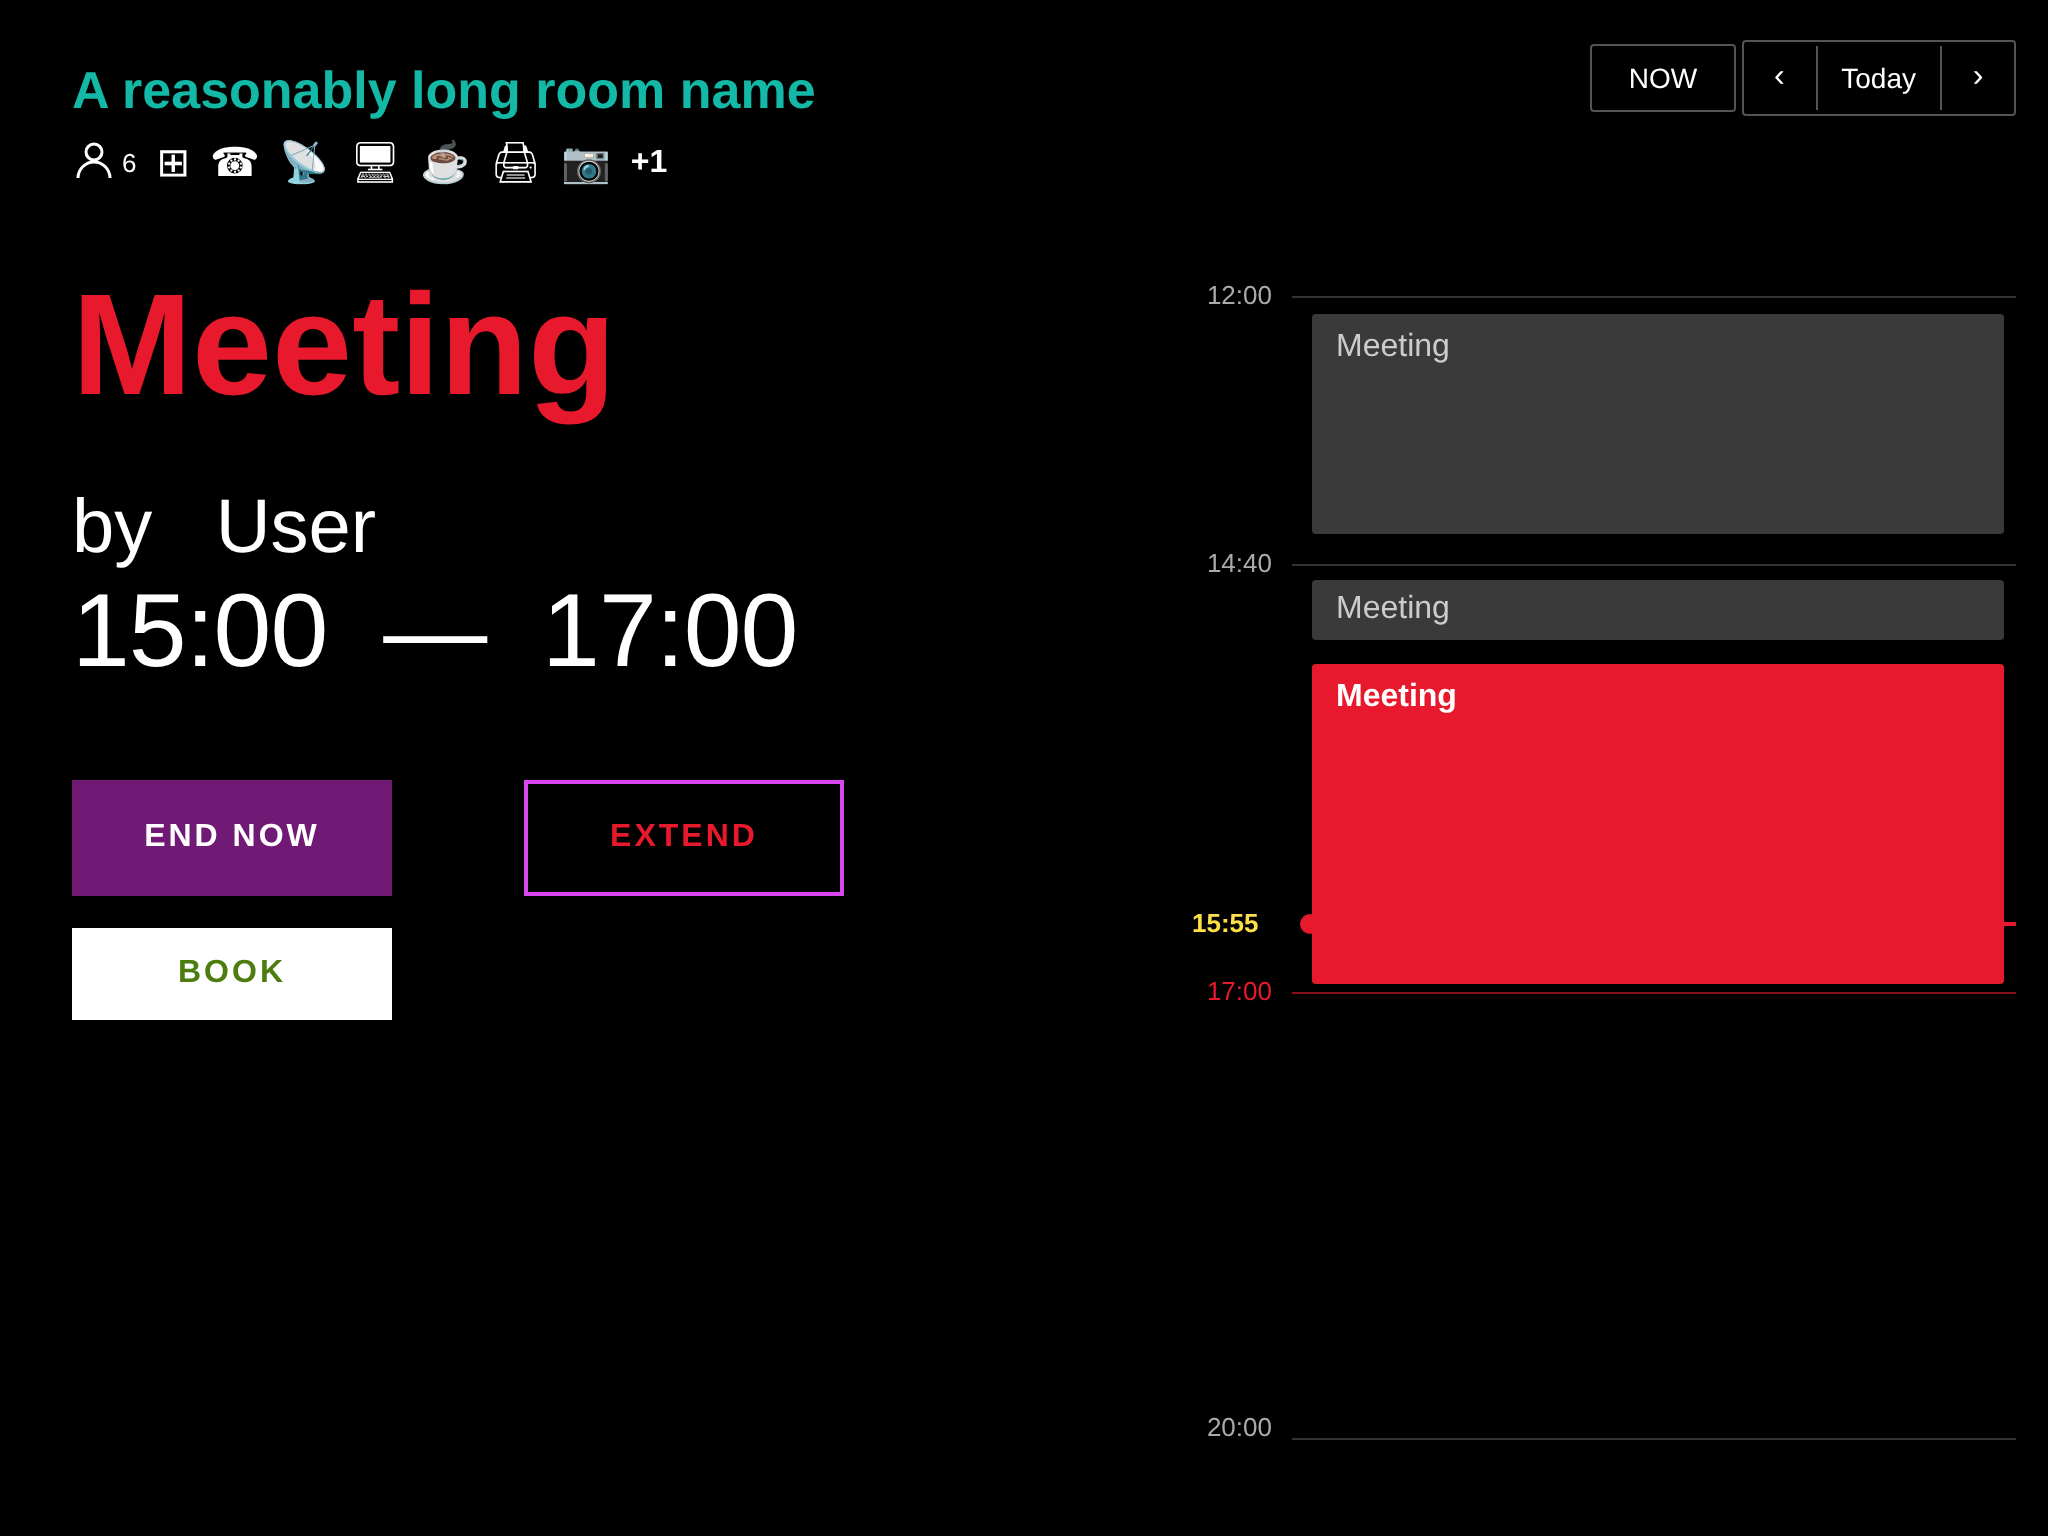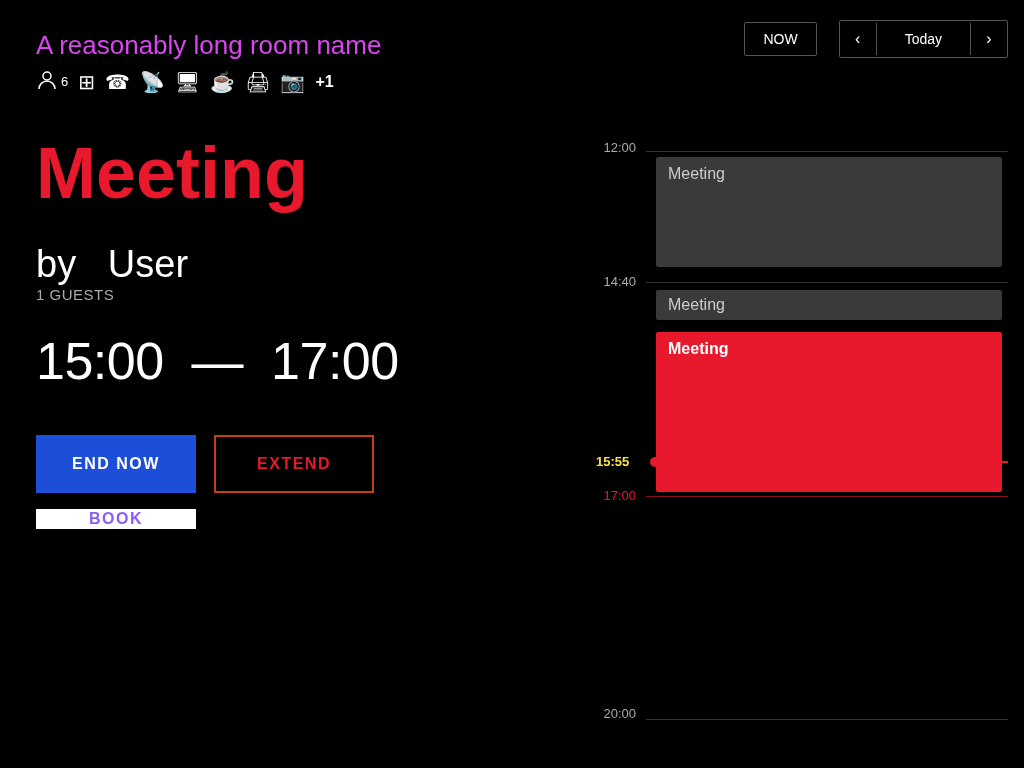--- a/index.html
+++ b/index.html
@@ -19,22 +19,22 @@
       left: 0; top: 0;
       width: 580px;
       height: 768px;
       padding: 30px 36px;
       display: flex;
       flex-direction: column;
     }
 
     .room-name {
       font-size: 26px;
-      font-weight: 400;
-      color: #d946ef;
+      font-weight: 700;
+      color: #14b8a6;
       margin-bottom: 8px;
     }
 
     .amenities-row {
       display: flex;
       align-items: center;
       gap: 10px;
       font-size: 13px;
       color: #fff;
       margin-bottom: 40px;
@@ -82,48 +82,49 @@
       letter-spacing: -0.5px;
     }
 
     .buttons-row {
       display: flex;
       gap: 18px;
       margin-bottom: 16px;
     }
 
     .btn-end-now {
-      background: #1d4ed8;
+      background: #701a75;
       color: #fff;
       border: none;
       padding: 6px 28px;
       font-size: 16px;
       font-weight: 700;
       letter-spacing: 1.5px;
       cursor: pointer;
       min-width: 160px;
     }
 
     .btn-extend {
       background: transparent;
       color: #e8192c;
-      border: 2px solid #c2410c;
+      border: 2px solid #d946ef;
       padding: 18px 28px;
       font-size: 16px;
       font-weight: 700;
       letter-spacing: 1.5px;
       cursor: pointer;
       min-width: 160px;
+      margin-left: 48px;
     }
 
     .btn-book {
       background: #fff;
-      color: #8b5cf6;
+      color: #4d7c0f;
       border: none;
-      padding: 1px 28px;
+      padding: 14px 28px;
       font-size: 16px;
       font-weight: 700;
       letter-spacing: 1.5px;
       cursor: pointer;
       min-width: 160px;
     }
 
     
     .right-panel {
       position: absolute;
@@ -131,21 +132,21 @@
       width: 444px;
       height: 768px;
       padding: 20px 16px;
       display: flex;
       flex-direction: column;
     }
 
     .top-nav {
       display: flex;
       align-items: center;
-      gap: 22px;
+      gap: 3px;
       margin-bottom: 24px;
       justify-content: flex-end;
     }
 
     .btn-now {
       background: transparent;
       color: #fff;
       border: 1.5px solid #555;
       padding: 8px 18px;
       font-size: 14px;
@@ -165,21 +166,21 @@
       display: flex;
       align-items: center;
       justify-content: center;
       border-radius: 2px;
     }
 
     .btn-today {
       background: transparent;
       color: #fff;
       border: 1.5px solid #555;
-      padding: 8px 28px;
+      padding: 8px 12px;
       font-size: 14px;
       font-weight: 500;
       cursor: pointer;
       border-radius: 2px;
     }
 
     .nav-group {
       display: flex;
       align-items: center;
       border: 1.5px solid #555;
@@ -315,21 +316,20 @@
     <span style="font-size:16px; font-weight:600;">+1</span>
   </div>
 
   <div class="meeting-title">Meeting</div>
 
   <div class="organizer">
     <span>by</span>
     &nbsp;
     <span>User</span>
   </div>
-  <div class="guests-label">1 GUESTS</div>
 
   <div class="time-range">
     <span>15:00</span>
     <span style="margin: 0 14px;">—</span>
     <span>17:00</span>
   </div>
 
   <div class="buttons-row">
     <button class="btn-end-now">END NOW</button>
     <button class="btn-extend">EXTEND</button>
@@ -344,21 +344,21 @@
     <button class="btn-now">NOW</button>
     <div class="nav-group">
       <button class="btn-nav">‹</button>
       <button class="btn-today">Today</button>
       <button class="btn-nav">›</button>
     </div>
   </div>
 
   <div class="timeline">
 
-    <div class="time-slot" style="top: 66px; align-items: center;">
+    <div class="time-slot" style="top: 66px;">
       <span class="time-label">12:00</span>
       <div class="time-line"></div>
     </div>
 
     <div class="time-slot" style="top: 200px;">
       <span class="time-label">14:40</span>
       <div class="time-line"></div>
     </div>
 
     <div class="time-slot" style="top: 414px;">

